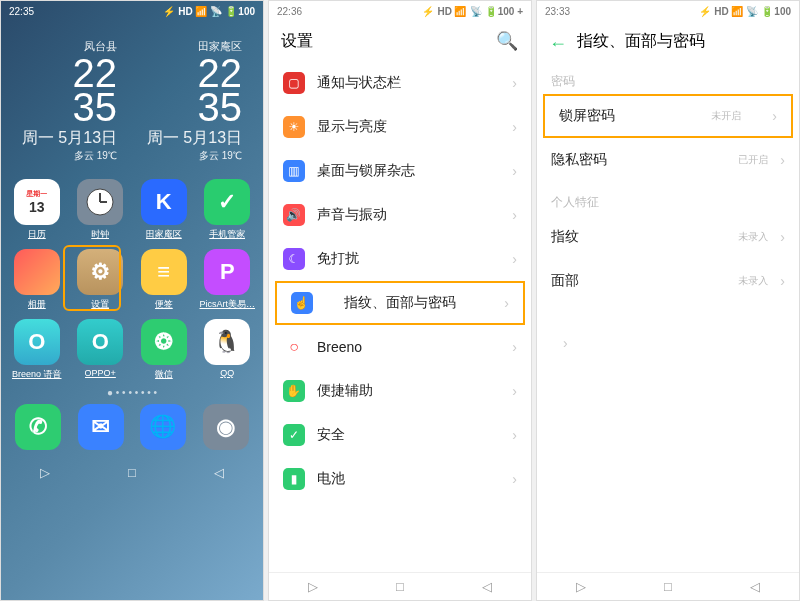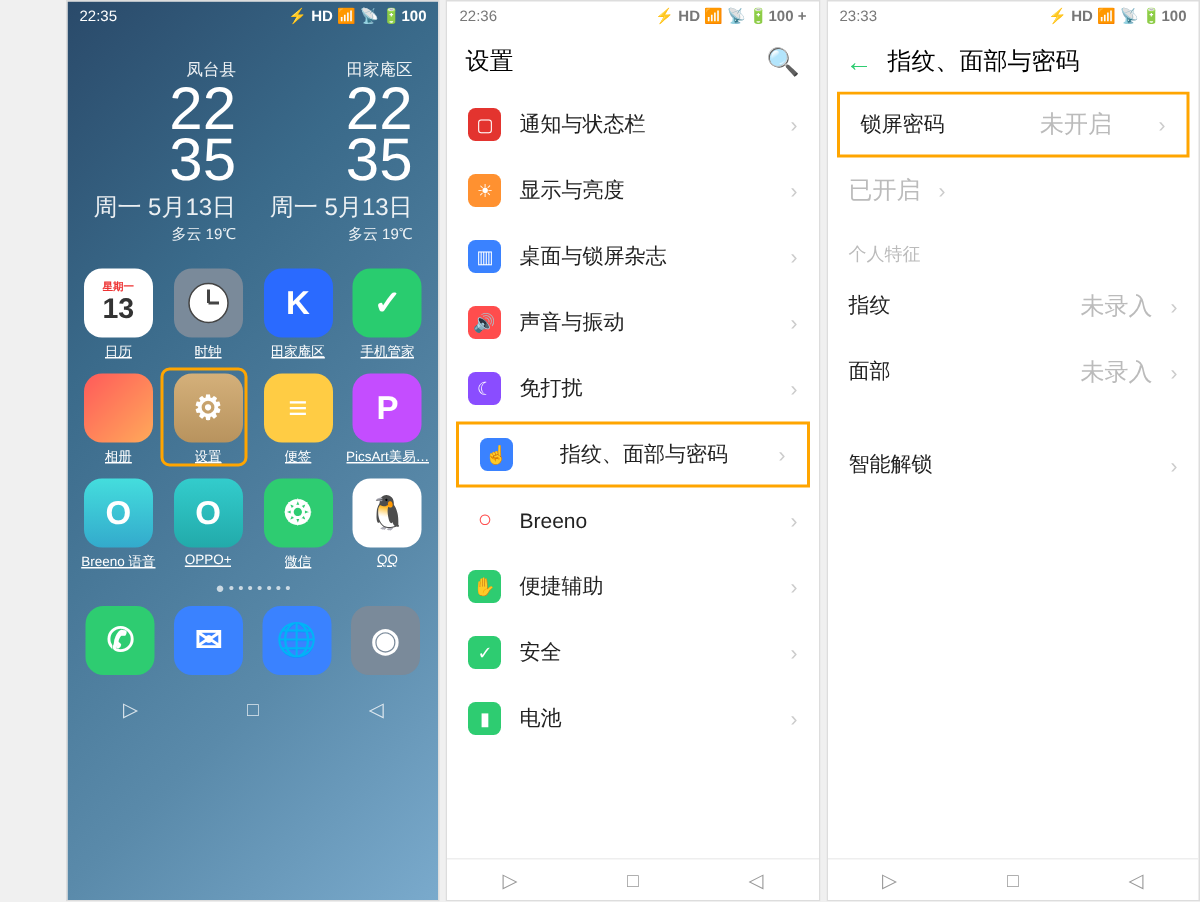--- a/index.html
+++ b/index.html
@@ -3,21 +3,21 @@
 <meta charset="utf-8">
 <style>
   *{box-sizing:border-box;margin:0;padding:0;font-family:-apple-system,"PingFang SC","Microsoft YaHei",sans-serif;}
   body{width:800px;height:601px;background:#f0f0f0;display:flex;gap:4px;overflow:hidden;}
   .phone{flex:1;background:#fff;position:relative;display:flex;flex-direction:column;border:1px solid #ddd;}
   
   .status{height:20px;display:flex;align-items:center;justify-content:space-between;padding:0 8px;font-size:10px;color:#777;}
   .phone-1 .status{color:#fff;}
   .status .r{display:flex;gap:3px;align-items:center;font-weight:bold;}
   
-  .phone-1{background:linear-gradient(135deg,#2a4a6a 0%,#3a6a8a 30%,#5a8aaa 70%,#7aaacc 100%);color:#fff;margin-left:44px;}
+  .phone-1{background:linear-gradient(135deg,#2a4a6a 0%,#3a6a8a 30%,#5a8aaa 70%,#7aaacc 100%);color:#fff;}
   .widgets{display:flex;justify-content:space-around;padding:18px 6px 10px;}
   .widget{text-align:right;}
   .widget .loc{font-size:11px;opacity:.9;margin-bottom:2px;}
   .widget .big{font-size:40px;font-weight:300;line-height:.85;}
   .widget .date{font-size:16px;opacity:.9;margin-top:4px;}
   .widget .wx{font-size:10px;opacity:.9;}
   .grid{display:grid;grid-template-columns:repeat(4,1fr);gap:8px 4px;padding:6px 6px 0;}
   .app{display:flex;flex-direction:column;align-items:center;gap:3px;}
   .app .ico{width:46px;height:46px;border-radius:12px;display:flex;align-items:center;justify-content:center;font-size:22px;font-weight:bold;}
   .app .lbl{font-size:9px;color:#fff;text-align:center;white-space:nowrap;overflow:hidden;max-width:58px;text-decoration:underline;}
@@ -26,21 +26,21 @@
   .dock{display:flex;justify-content:space-around;padding:4px 6px 8px;}
   .nav{display:flex;justify-content:space-around;align-items:center;height:28px;color:rgba(255,255,255,.8);}
   .phone-2 .nav,.phone-3 .nav{color:#999;border-top:1px solid #eee;}
   .nav span{font-size:13px;}
   
   .hdr{display:flex;align-items:center;height:40px;padding:0 12px;gap:10px;font-size:16px;}
   .hdr .title{flex:1;font-weight:500;}
   .row{display:flex;align-items:center;height:44px;padding:0 14px;gap:12px;border-bottom:0;}
   .row .ic{width:22px;height:22px;border-radius:5px;display:flex;align-items:center;justify-content:center;font-size:12px;color:#fff;flex-shrink:0;}
   .row .txt{flex:1;font-size:14px;color:#222;}
-  .row .val{font-size:16px;color:#bbb;}
+  .row .val{font-size:10px;color:#bbb;}
   .row .chev{color:#ccc;font-size:14px;}
   .sect{font-size:12px;color:#bbb;padding:12px 14px 4px;}
   .scroll{flex:1;overflow:hidden;}
   .hl2{border:2px solid #ffa500;margin:0 6px;gap:31px;}
   
   .c-o{background:#ff9130}.c-b{background:#3a82ff}.c-r{background:#ff4d4d}.c-p{background:#8a4dff}.c-g{background:#2ecc71}.c-gr{background:#7a8a9a}.c-red{background:#e3342f}
   .cal{background:#fff;color:#333;flex-direction:column;font-size:8px;}
   .kugou{background:#2a6aff;color:#fff}.guard{background:#29cc6f}.gallery{background:linear-gradient(135deg,#ff5a5a,#ffaa5a)}
   .settings{background:linear-gradient(#d4b07a,#b8935e);}
   .notes{background:#ffcc44}.pics{background:#c44dff}
@@ -69,21 +69,21 @@
       <div class="big">22</div>
       <div class="big">35</div>
       <div class="date">周一 5月13日</div>
       <div class="wx">多云 19℃</div>
     </div>
     </div>
   <div class="grid" id="grid1" style="position:relative;">
       <div class="app">
       <div class="ico cal">
           <div style="font-size:7px;color:#e33">星期一</div>
-          <div style="font-size:19px">13</div>
+          <div style="font-size:14px">13</div>
         </div>
       <div class="lbl">日历</div>
     </div>
       <div class="app">
       <div class="ico c-gr">
           <svg width="30" height="30">
             <circle cx="15" cy="15" r="13" fill="#fff" stroke="#444"></circle>
             <line x1="15" y1="15" x2="15" y2="6" stroke="#444" stroke-width="2"></line>
             <line x1="15" y1="15" x2="22" y2="15" stroke="#444" stroke-width="2"></line>
           </svg>
@@ -225,48 +225,49 @@
 <div class="phone phone-3">
   <div class="status">
     <span>23:33</span>
     <span class="r">⚡ HD  📶 📡 🔋100</span>
   </div>
   <div class="hdr">
     <span style="color:#2ecc71;font-size:18px;">←</span>
     <span class="title">指纹、面部与密码</span>
   </div>
   <div class="scroll">
+    <div class="sect">密码</div>
     <div id="rows3a">
         <div class="row hl2">
         <span class="txt">锁屏密码</span>
         <span class="val">未开启</span>
         <span class="chev">›</span>
       </div>
         <div class="row ">
+        <span class="txt">隐私密码</span>
         <span class="val">已开启</span>
         <span class="chev">›</span>
       </div>
       </div>
     <div class="sect">个人特征</div>
     <div id="rows3b">
         <div class="row ">
         <span class="txt">指纹</span>
         <span class="val">未录入</span>
         <span class="chev">›</span>
       </div>
         <div class="row ">
         <span class="txt">面部</span>
         <span class="val">未录入</span>
         <span class="chev">›</span>
       </div>
       </div>
     <div style="height:18px"></div>
     <div id="rows3c">
         <div class="row ">
-        <span class="txt">智能解锁</span>
         <span class="val"></span>
         <span class="chev">›</span>
       </div>
       </div>
   </div>
   <div class="nav">
     <span style="transform:scaleX(-1)">◁</span>
     <span>□</span>
     <span>◁</span>
   </div>

